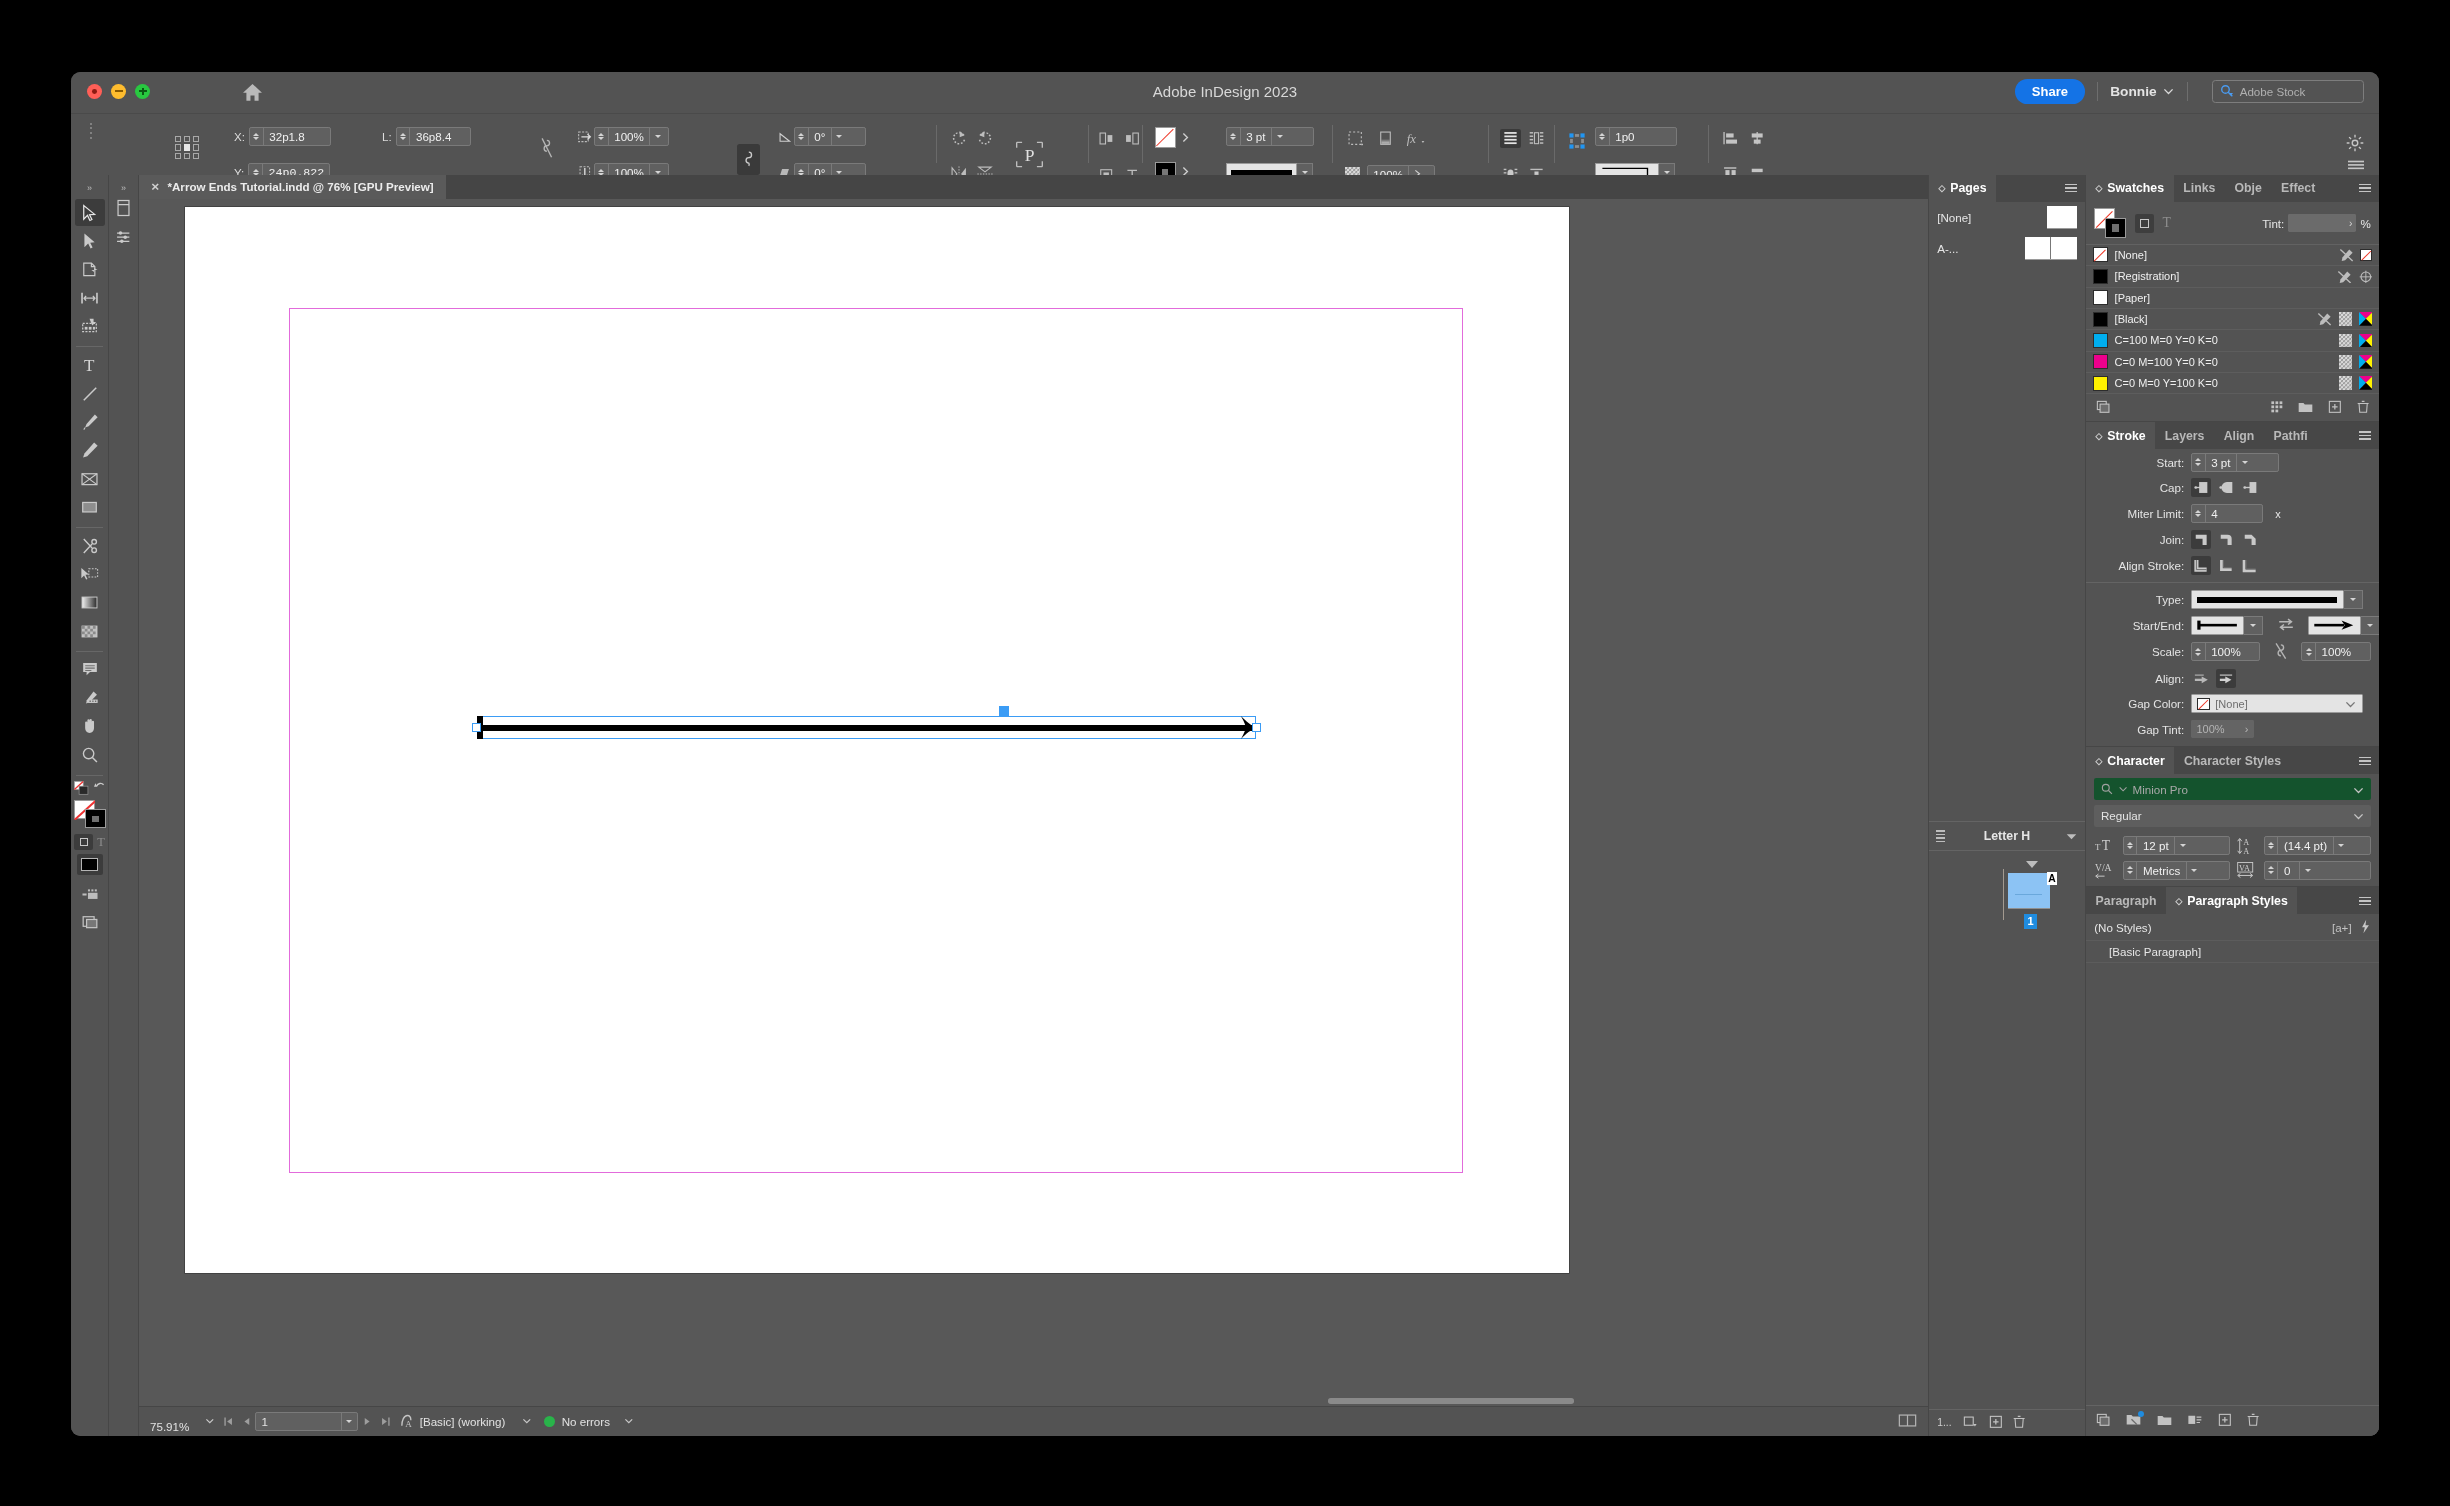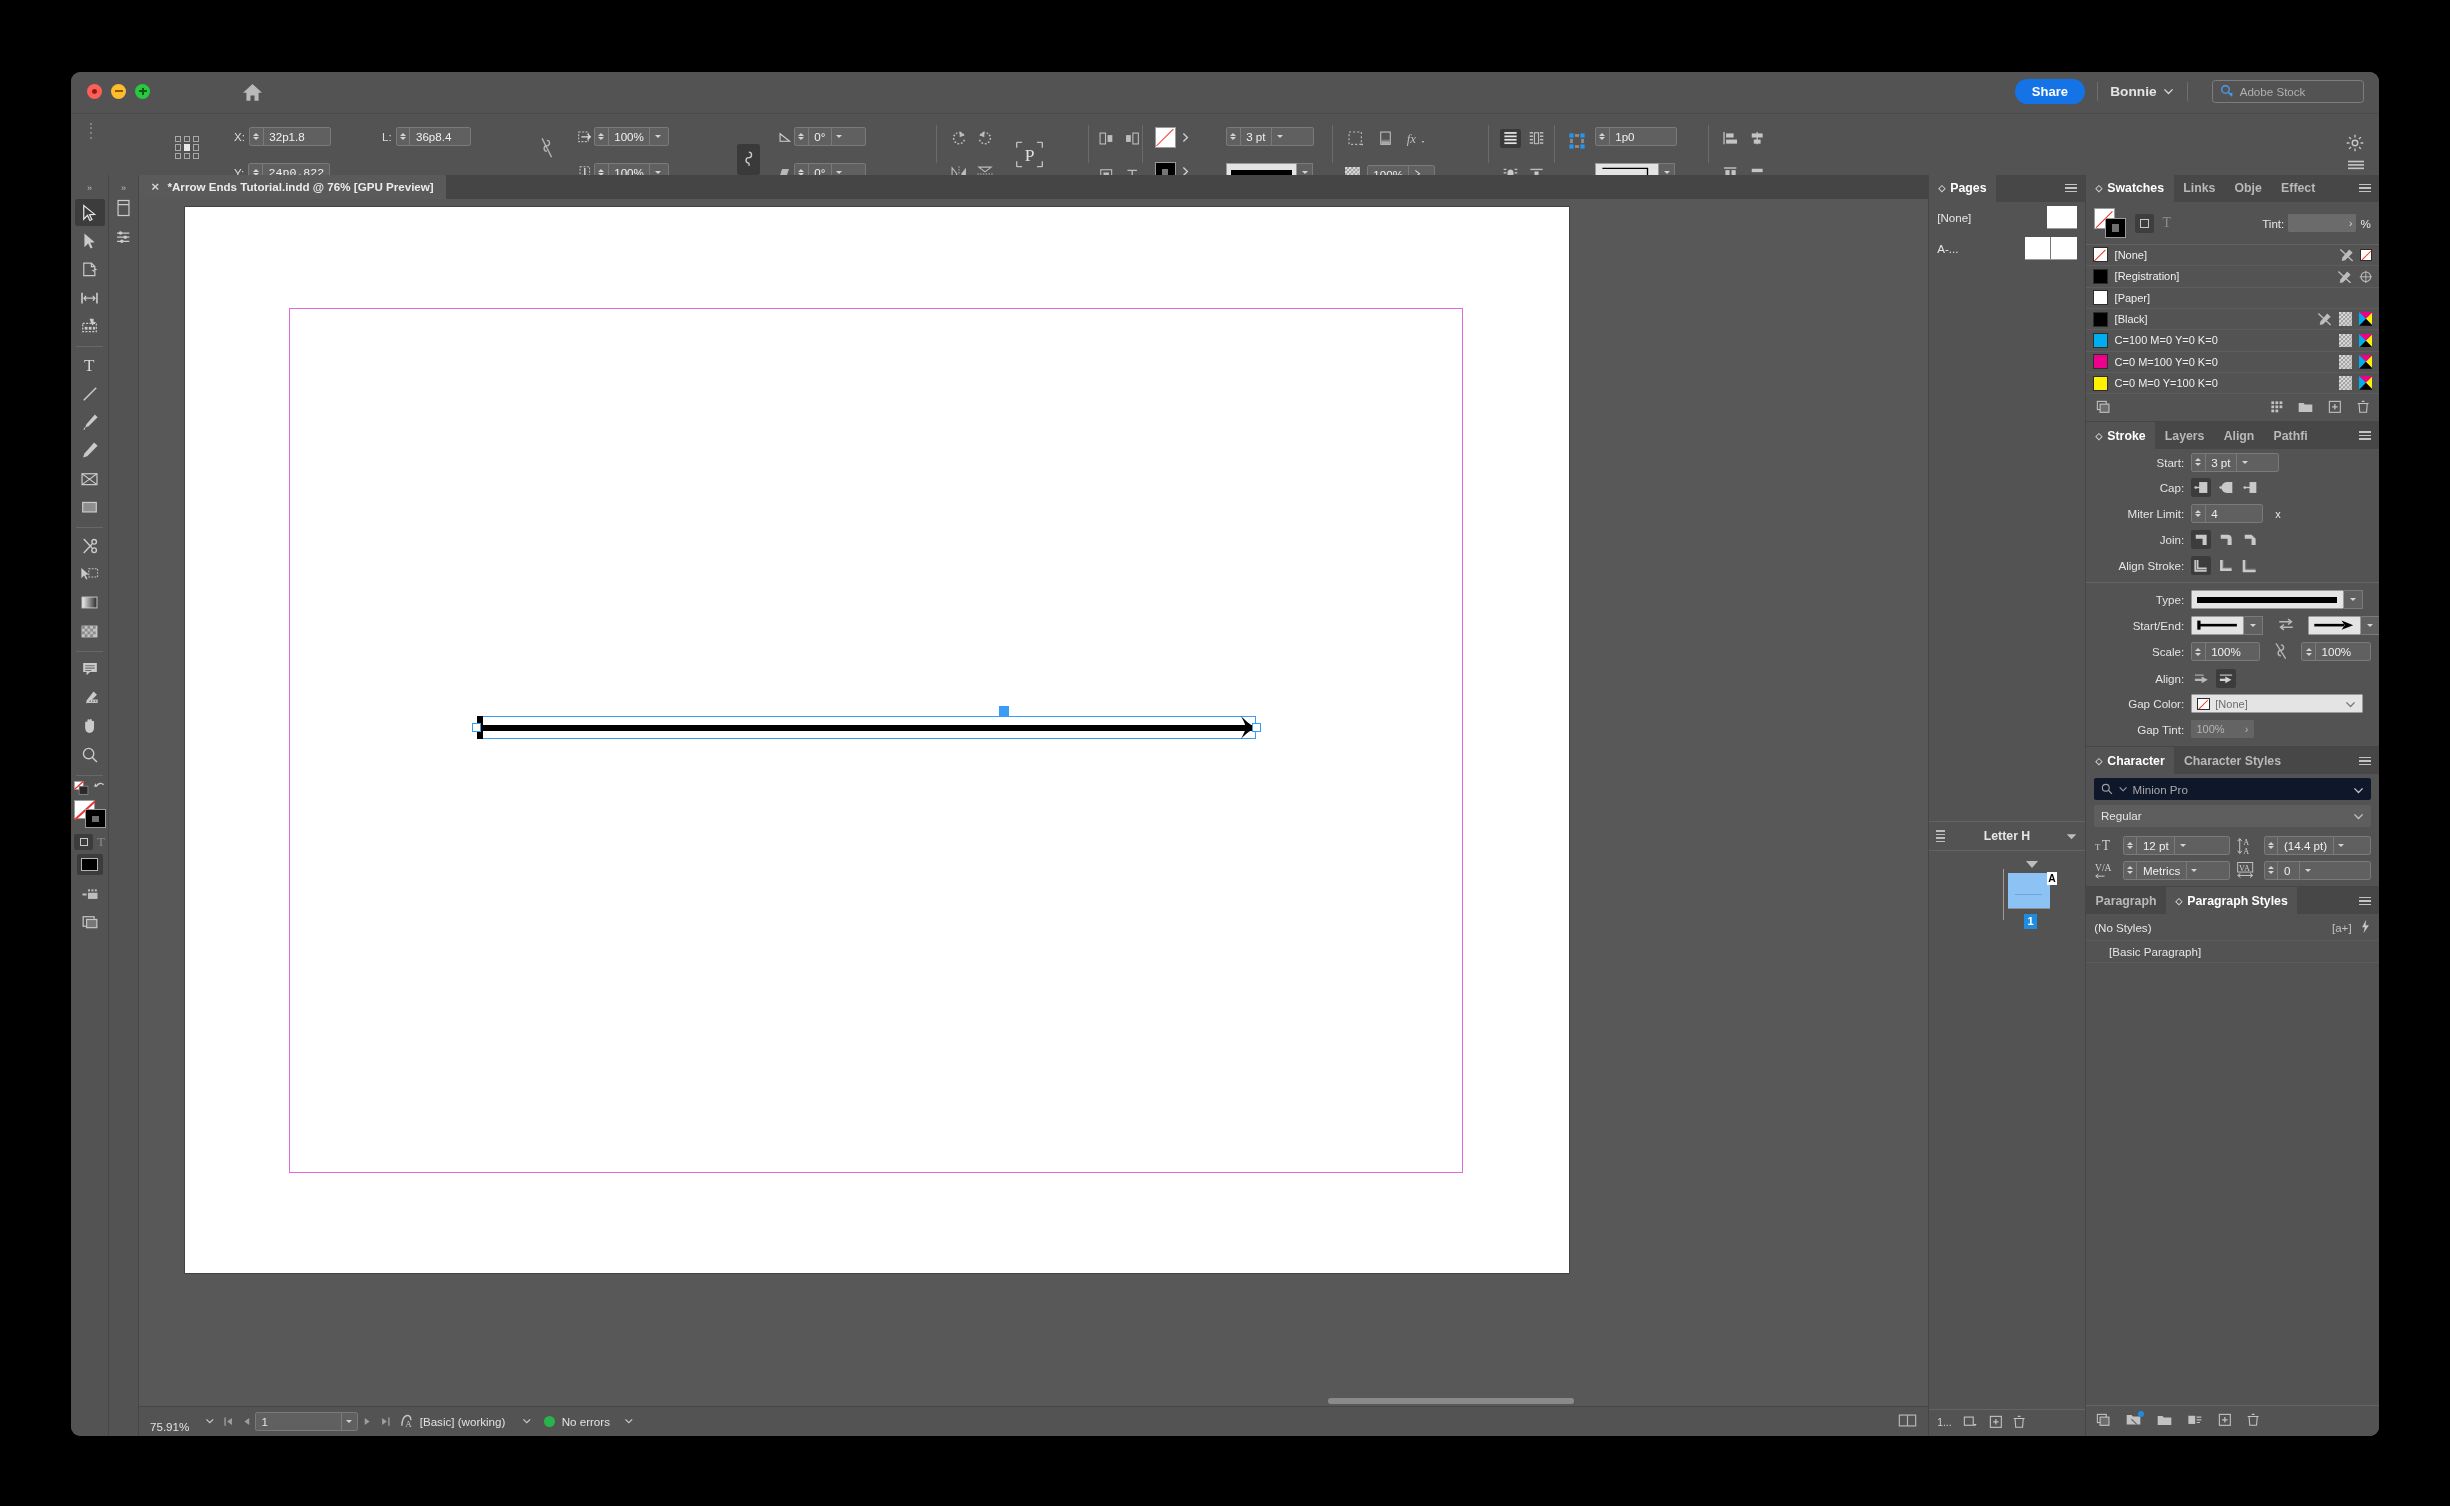--- a/index.html
+++ b/index.html
@@ -185,21 +185,21 @@
      color:#c9c9c9; }
   .pbtn.active{ background:#3c3c3c; color:#e8e8e8; }
   .wfield { display:flex; align-items:center; height:19px; background:#606060; border:0.7px solid #7a7a7a; border-radius:2.1px; }
   .lightfield { height:19px; background:#e4e4e4; border:0.7px solid #9a9a9a; border-radius:1.4px; display:flex;
      align-items:center; padding:0 5.5px; color:#222; font-size:11px; }
   .lightdrop { width:19px;height:19px; background:#606060; border:0.7px solid #7a7a7a; border-left:none;
      display:flex;align-items:center;justify-content:center;}
   .psep { height:0.7px; background:#646464; margin:4.1px 0; }
 
   
-  .cfont { margin:4.1px 8.2px; height:22px; background:#0f172a; border-radius:2.1px; display:flex; align-items:center;
+  .cfont { margin:4.1px 8.2px; height:22px; background:#14532d; border-radius:2.1px; display:flex; align-items:center;
      gap:5.5px; padding:0 6.8px; color:#a8a8a8; font-size:11.6px; }
   .cfont .cdrop{ margin-left:auto; color:#c4c4c4; }
   .cstyle { margin:2.7px 8.2px 5.5px; height:22px; background:#5e5e5e; border-radius:2.1px; display:flex; align-items:center;
      padding:0 6.8px; color:#e4e4e4; font-size:11.6px; }
   .cgrid { display:grid; grid-template-columns:23px 1fr 23px 1fr; gap:5.5px 5.5px; padding:4.1px 8.2px 6.8px; align-items:center;}
   .cglyph { color:#cdcdcd; display:flex; align-items:center; justify-content:center; }
 
   
   .psrow { display:flex; align-items:center; padding:4.1px 8.2px; font-size:11.6px; }
   .psitem { padding:4.1px 8.2px 4.1px 23px; font-size:11.6px; border-top:0.7px solid #5c5c5c; border-bottom:0.7px solid #5c5c5c;}
@@ -214,20 +214,21 @@
     <div class="lights">
       <div class="light l-red"></div>
       <div class="light l-yel"></div>
       <div class="light l-grn"></div>
     </div>
     <div id="home-btn">
       <svg width="23" height="22" viewBox="0 0 34 32">
           <path d="M17 4 L31 17 L26 17 L26 29 L20 29 L20 21 L14 21 L14 29 L8 29 L8 17 L3 17 Z" fill="#b9b9b9"></path>
         </svg>
     </div>
+    <div class="title-text">Adobe InDesign 2023</div>
     <div class="tb-right">
       <div id="share-btn">Share</div>
       <div class="tb-div"></div>
       <div id="user-menu">
         <span>Bonnie</span>
         <svg width="11" height="6.8" viewBox="0 0 16 10">
             <path d="M2 2 L8 8 L14 2" stroke="#d8d8d8" stroke-width="2" fill="none"></path>
           </svg>
       </div>
       <div class="tb-div"></div>

